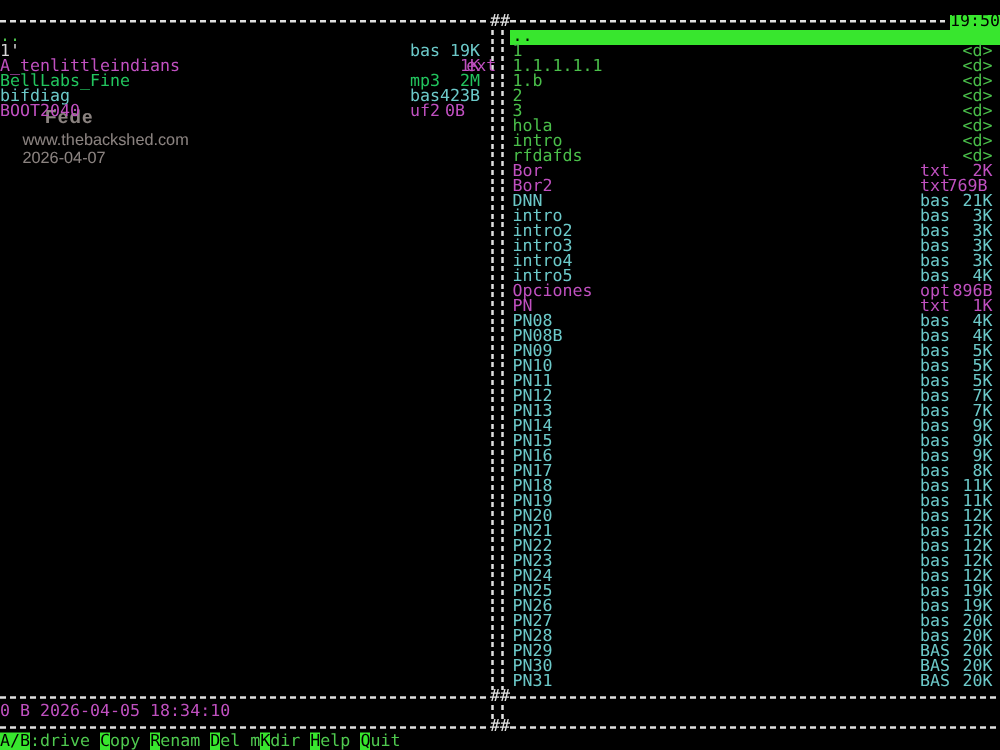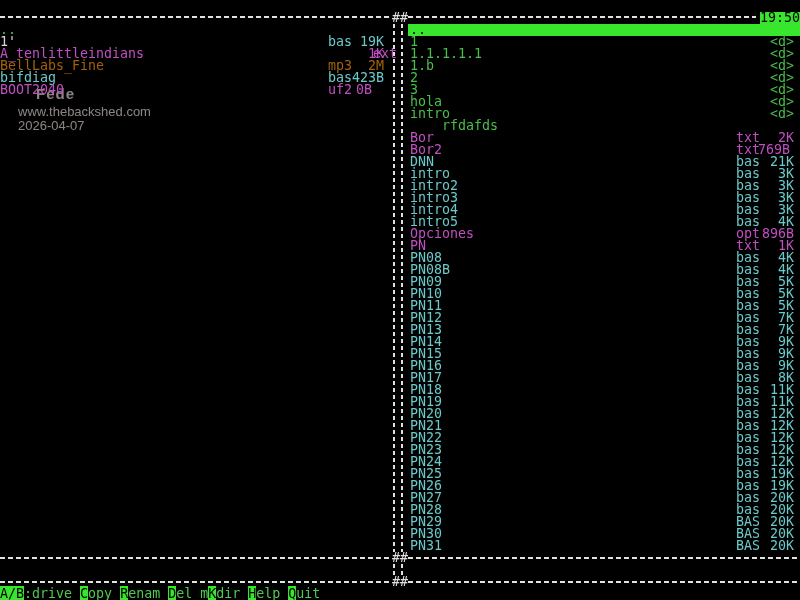--- a/index.html
+++ b/index.html
@@ -3,21 +3,21 @@
 <meta charset="utf-8">
 <style>
   html,body{margin:0;padding:0;background:#000;}
   #screen{position:relative;width:800px;height:600px;background:#000;overflow:hidden;
     font-family:"DejaVu Sans Mono",monospace;font-size:13.3px;line-height:12px;}
   .abs{position:absolute;white-space:pre;}
   
   .c-green{color:#4abf4a}
   .c-cyan{color:#6cc9c9}
   .c-magenta{color:#c050c0}
-  .c-blue{color:#a16207}
+  .c-blue{color:#22c55e}
   .c-white{color:#d8d8d8}
   
   #titlebar{left:0;top:0;width:800px;height:13px;background:#f0f000;color:#000;line-height:13px;}
   #titlebar span{padding-left:2px;}
   
   #clock{left:760px;top:12px;width:40px;height:12px;background:#38e62e;color:#000;}
   
   .hline{position:absolute;height:2px;background:repeating-linear-gradient(90deg,#e0e0e0 0 5px,transparent 5px 8px);}
   
   .vline{position:absolute;width:2px;background:repeating-linear-gradient(180deg,#e0e0e0 0 4px,transparent 4px 7px);}
@@ -109,21 +109,21 @@
         <span class="c-green" style="left: 754px; width: 40px; text-align: right;">&lt;d&gt;</span>
       </div>
       <div class="frow" style="top: 96px;">
         <span class="fname c-green" style="left: 410px;">hola</span>
         <span class="c-green" style="left: 754px; width: 40px; text-align: right;">&lt;d&gt;</span>
       </div>
       <div class="frow" style="top: 108px;">
         <span class="fname c-green" style="left: 410px;">intro</span>
         <span class="c-green" style="left: 754px; width: 40px; text-align: right;">&lt;d&gt;</span>
       </div>
-      <div class="frow" style="top: 120px; margin-left: 32px;">
+      <div class="frow" style="top: 120px;">
         <span class="fname c-green" style="left: 410px;">rfdafds</span>
         <span class="c-green" style="left: 754px; width: 40px; text-align: right;">&lt;d&gt;</span>
       </div>
       <div class="frow" style="top: 132px;">
         <span class="fname c-magenta" style="left: 410px;">Bor</span>
         <span class="c-magenta" style="left: 736px;">txt</span>
         <span class="c-magenta" style="left: 754px; width: 40px; text-align: right;">2K</span>
       </div>
       <div class="frow" style="top: 144px;">
         <span class="fname c-magenta" style="left: 410px;">Bor2</span>
@@ -292,20 +292,21 @@
       </div>
       <div class="frow" style="top: 540px;">
         <span class="fname c-cyan" style="left: 410px;">PN31</span>
         <span class="c-cyan" style="left: 736px;">BAS</span>
         <span class="c-cyan" style="left: 754px; width: 40px; text-align: right;">20K</span>
       </div>
     </div>
 
   <div class="hline" style="left:0;top:557px;width:800px;"></div>
   <div class="junction abs" style="top:552px;">##</div>
+  <div id="status" class="abs c-magenta">0 B 2026-04-05 18:34:10</div>
   <div class="hline" style="left:0;top:581px;width:800px;"></div>
   <div class="junction abs" style="top:576px;">##</div>
 
   <div id="menubar" class="abs"><span class="menu-item"><span class="hot">A/B</span><span>:drive</span></span><span class="menu-item"><span class="hot">C</span><span>opy</span></span><span class="menu-item"><span class="hot">R</span><span>enam</span></span><span class="menu-item"><span class="hot">D</span><span>el</span></span><span class="menu-item"><span>m</span><span class="hot">K</span><span>dir</span></span><span class="menu-item"><span class="hot">H</span><span>elp</span></span><span class="menu-item"><span class="hot">Q</span><span>uit</span></span></div>
 
   <div id="watermark">
     <div id="wm1">Fede</div>
     <div id="wm2">www.thebackshed.com</div>
     <div id="wm3">2026-04-07</div>
   </div>

